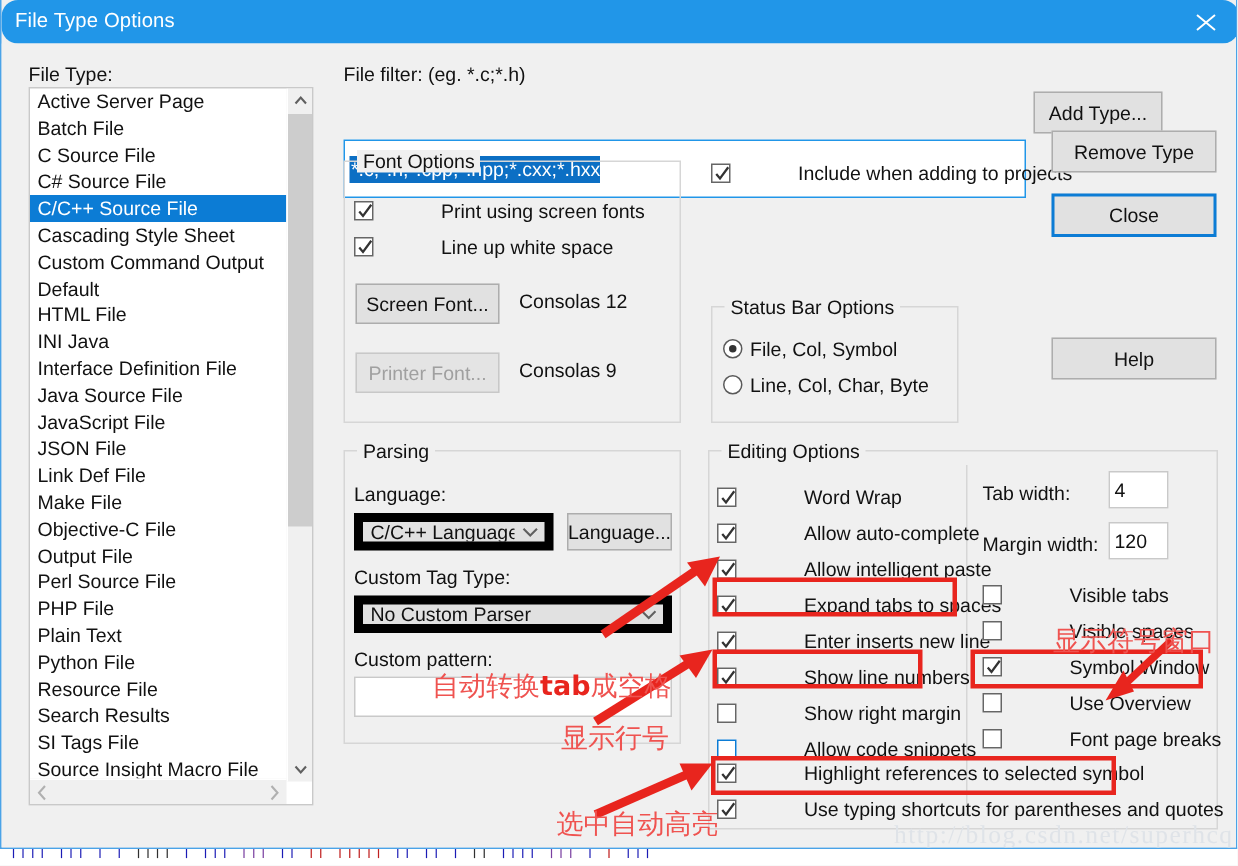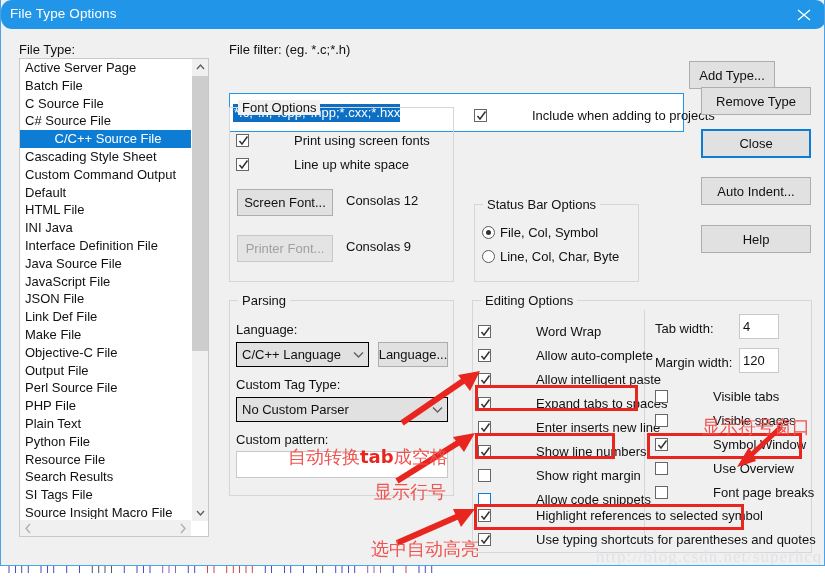--- a/index.html
+++ b/index.html
@@ -113,21 +113,20 @@
     line-height: 17.8px;
     padding-left: 5px;
     font-size: 13px;
     color: #111111;
     white-space: nowrap;
     cursor: default;
   }
   .list-item.sel {
     background: #0c7cd5;
     color: #ffffff;
-    text-align: center;
   }
   
   .vscroll {
     position: absolute; right: 0; top: 0;
     width: 17px; height: 462px;
     background: #f0f0f0;
     border-left: 1px solid #ffffff;
   }
   .vscroll .arrow-up, .vscroll .arrow-dn {
     position: absolute; left: 0; width: 17px; height: 17px;
@@ -238,21 +237,21 @@
     position: absolute; left: 3px; top: 3px;
     width: 5px; height: 5px;
     border-radius: 50%;
     background: #333333;
   }
 
   
   .combo {
     position: absolute;
     background: #e1e1e1;
-    border: 1px solid #000000;
+    border: 6px solid #000000;
     font-size: 13px;
     color: #111111;
     display: flex;
     align-items: center;
     padding-left: 5px;
     cursor: pointer;
     white-space: nowrap;
     overflow: hidden;
   }
   .combo .cv { flex: 1 1 auto; overflow: hidden; }
@@ -576,21 +575,20 @@
       </div>
 
       <div class="lbl" style="left:654px; top:326px;">Margin width:</div>
       <div class="textbox" style="left:738px; top:319px; width:40px; height:25px;">
         <span>120</span>
       </div>
 
       <div class="btn" style="left:688px; top:12px; width:86px; height:28px;margin-top:20px;">Add Type...</div>
       <div class="btn" style="left:700px; top:58px; width:110px; height:28px;">Remove Type</div>
       <div class="btn default" style="left:700px; top:100px; width:110px; height:29px;">Close</div>
-      <div class="btn" style="left:700px; top:148px; width:110px; height:28px;">Auto Indent...</div>
       <div class="btn" style="left:700px; top:196px; width:110px; height:28px;">Help</div>
 
       <div class="rrect" style="left:474px; top:356px; width:163px; height:26px;"></div>
       <div class="rrect" style="left:474px; top:404px; width:140px; height:26px;"></div>
       <div class="rrect" style="left:473px; top:475px; width:270px; height:26px;"></div>
       <div class="rrect" style="left:646px; top:404px; width:155px; height:26px;"></div>
 
       <svg class="arrow-svg" style="left:395px; top:340px;" width="90" height="60" viewBox="0 0 90 60">
         <path d="M6 54 L70 10" stroke="#e8251e" stroke-width="6" fill="none"></path>
         <path d="M84 2 L62 6 L74 22 Z" fill="#e8251e"></path>

